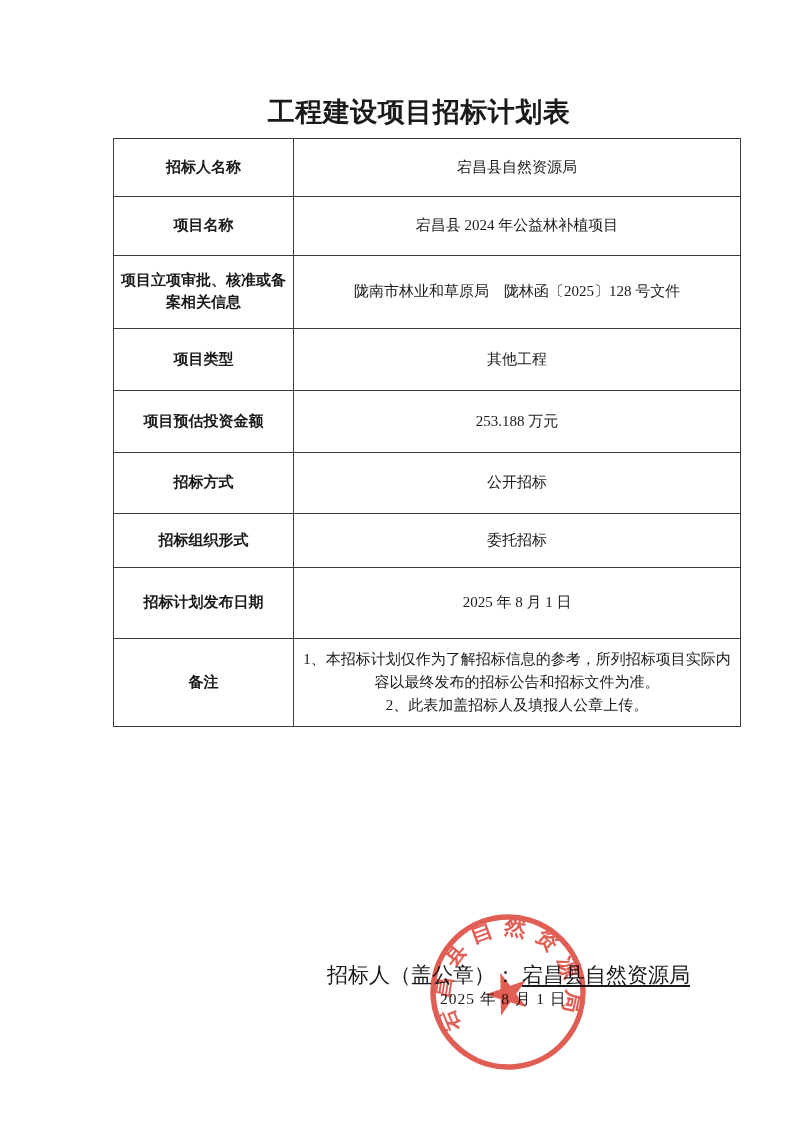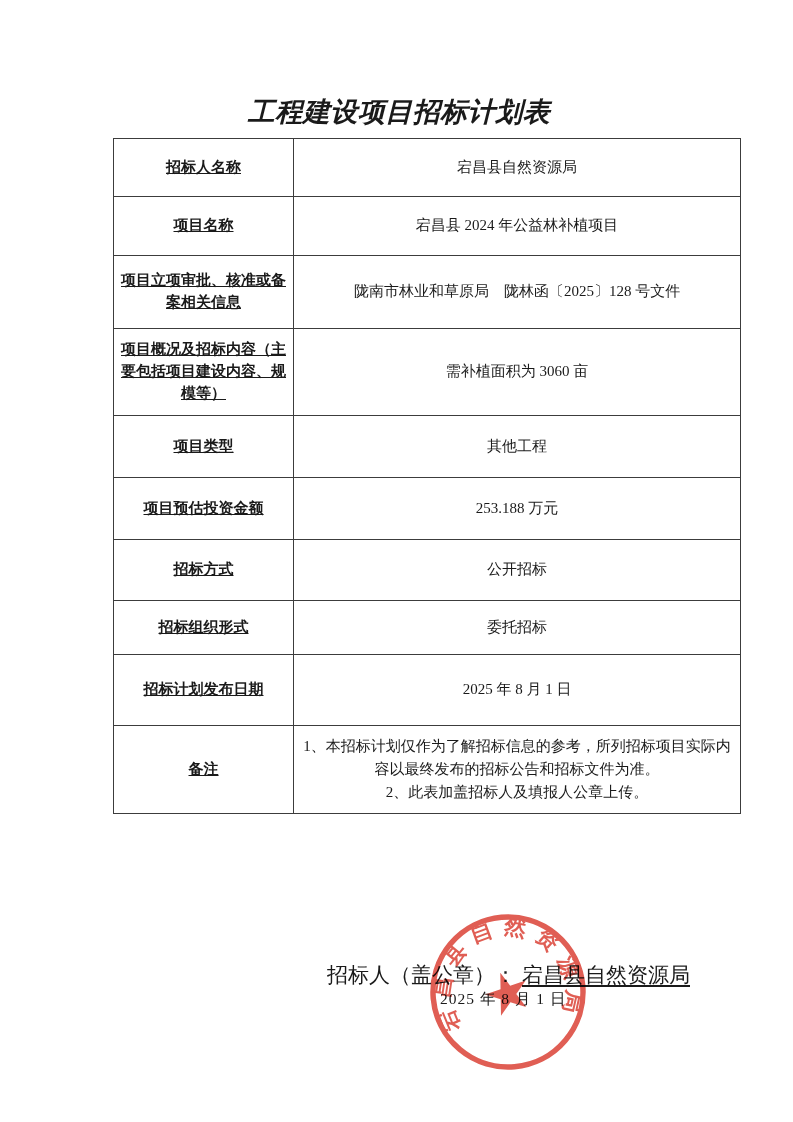--- a/index.html
+++ b/index.html
@@ -12,48 +12,46 @@
     width: 793px;
     height: 1122px;
     background: #ffffff;
     font-family: "Liberation Serif", "DejaVu Serif", serif;
     color: #1a1a1a;
     overflow: hidden;
   }
   .doc-title {
     position: absolute;
     top: 94px;
-    left: 399px;
+    left: 419px;
     transform: translateX(-50%);
     font-size: 27px;
     font-weight: bold;
     white-space: nowrap;
     letter-spacing: 0.5px;
-    font-style: italic;
   }
   table.doc-table {
     position: absolute;
     left: 113px;
     top: 138px;
     width: 601px;
     border-collapse: collapse;
     table-layout: fixed;
   }
   table.doc-table td {
     border: 1.5px solid #3c3c3c;
     font-size: 15px;
     line-height: 1.45;
     vertical-align: middle;
     padding: 2px 6px;
     text-align: center;
   }
   td.cell-label {
     width: 167px;
     font-weight: bold;
-    text-decoration: underline;
   }
   td.cell-value {
     width: 434px;
   }
   td.cell-value.left {
     text-align: center;
     padding: 0 8px;
     white-space: pre-line;
     line-height: 1.55;
   }
@@ -103,24 +101,20 @@
         <td class="cell-value">宕昌县自然资源局</td>
       </tr>
       <tr style="height:59px;">
         <td class="cell-label">项目名称</td>
         <td class="cell-value">宕昌县 2024 年公益林补植项目</td>
       </tr>
       <tr style="height:73px;margin-left:28px;">
         <td class="cell-label">项目立项审批、核准或备案相关信息</td>
         <td class="cell-value">陇南市林业和草原局　陇林函〔2025〕128 号文件</td>
       </tr>
-      <tr style="height:87px;">
-        <td class="cell-label">项目概况及招标内容（主要包括项目建设内容、规模等）</td>
-        <td class="cell-value">需补植面积为 3060 亩</td>
-      </tr>
       <tr style="height:62px;">
         <td class="cell-label">项目类型</td>
         <td class="cell-value">其他工程</td>
       </tr>
       <tr style="height:62px;">
         <td class="cell-label">项目预估投资金额</td>
         <td class="cell-value">253.188 万元</td>
       </tr>
       <tr style="height:61px;">
         <td class="cell-label">招标方式</td>

